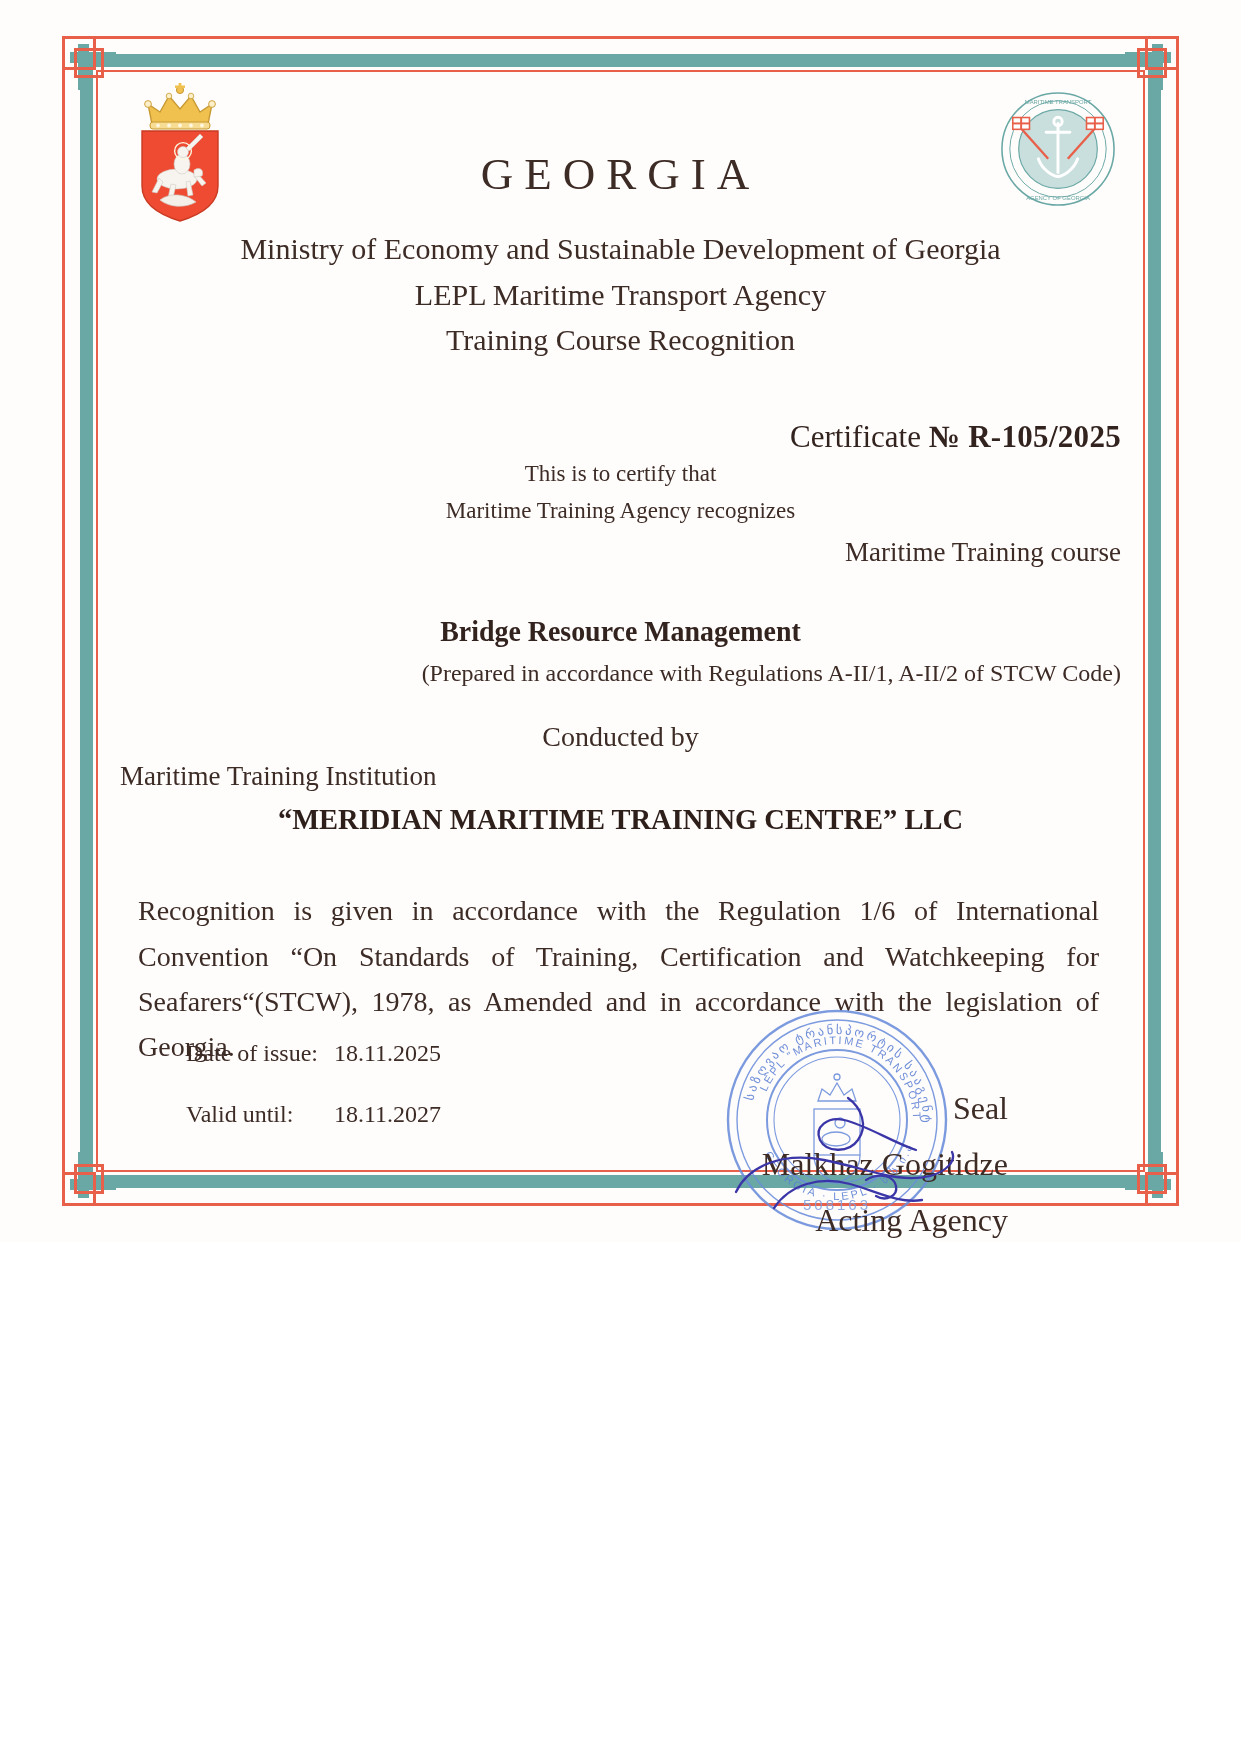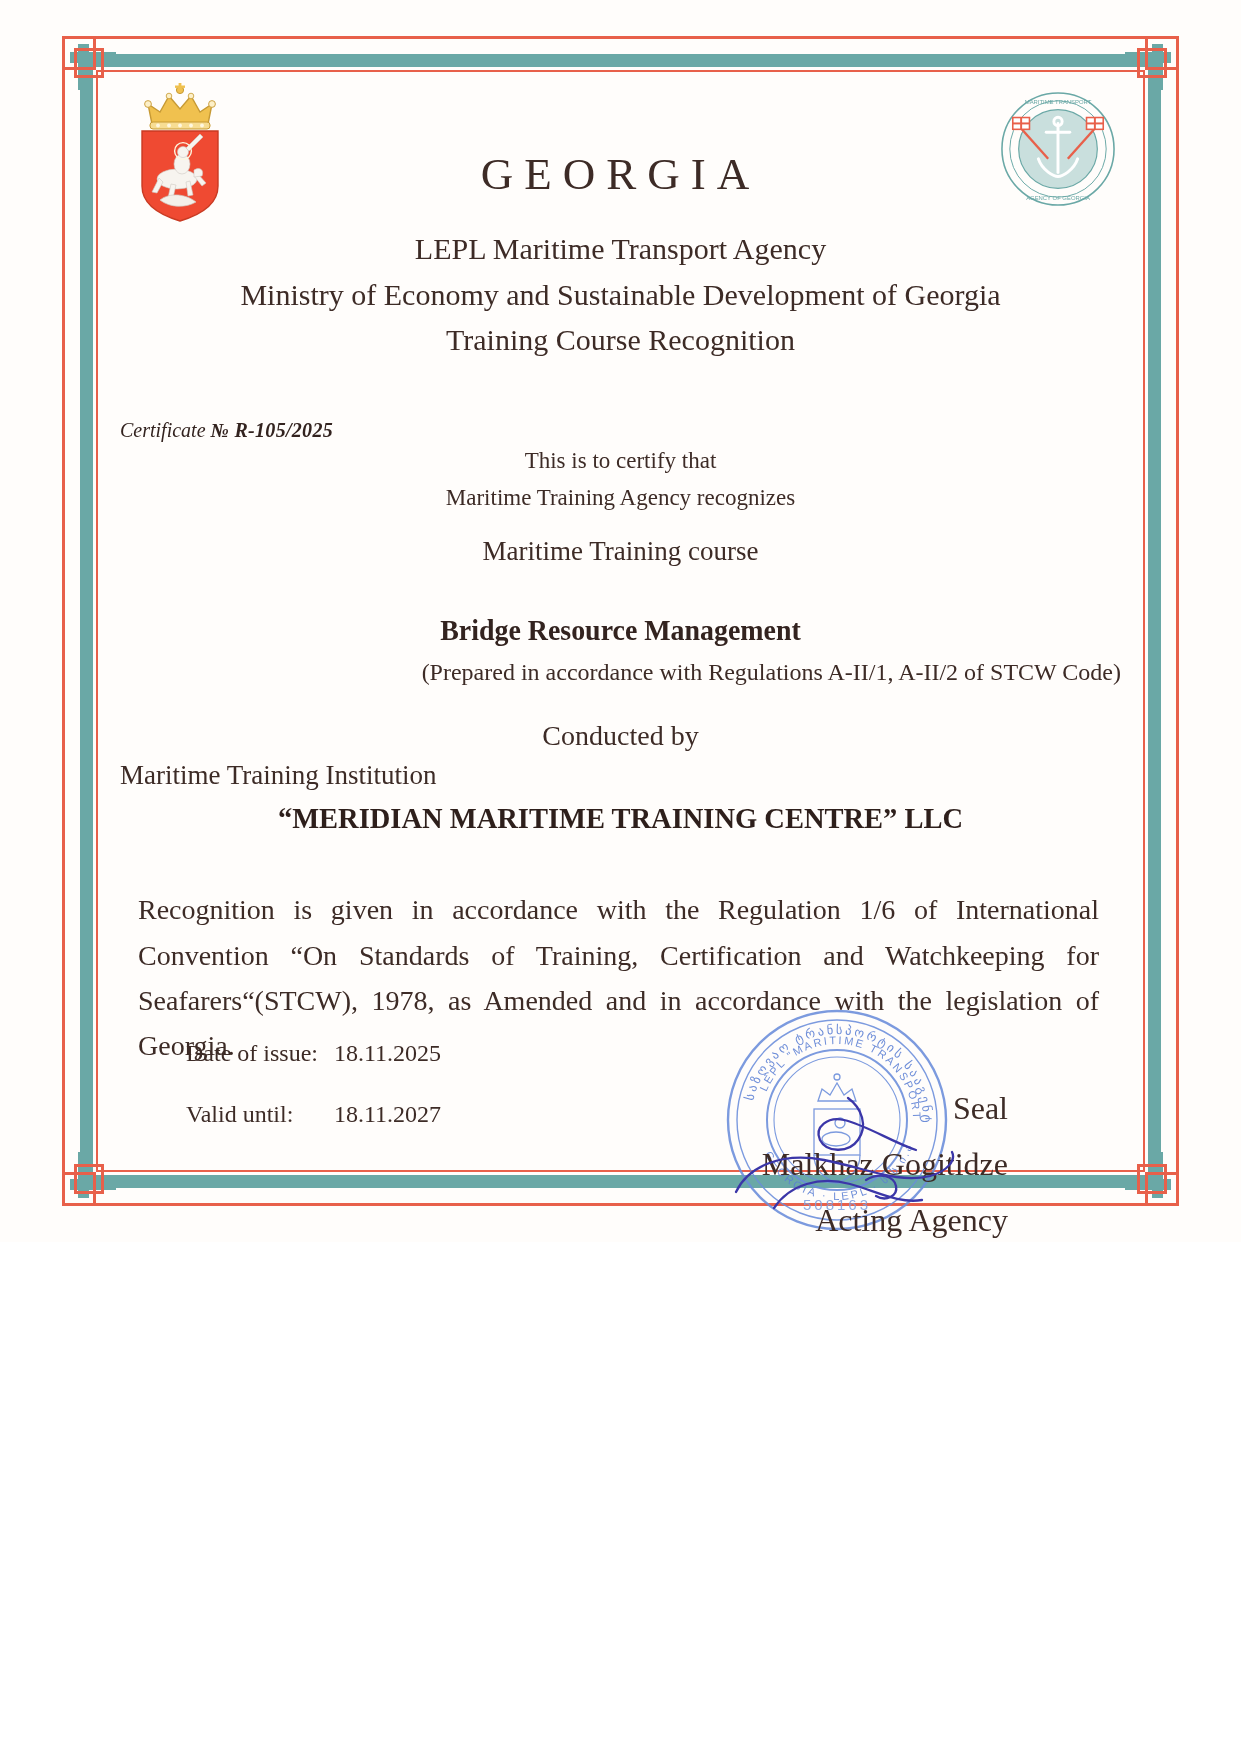--- a/index.html
+++ b/index.html
@@ -122,42 +122,41 @@
     text-align: center;
     margin-top: 26px;
   }
   .agency-lines div {
     font-size: 30px;
     line-height: 1.52;
     color: #3d2b26;
   }
 
   .cert-no {
-    text-align: left;
+    text-align: right;
     margin-top: 56px;
-    font-size: 20px;
+    font-size: 31px;
     color: #33231f;
-    font-style: italic;
   }
   .cert-no b {
     font-weight: 700;
     letter-spacing: 0.3px;
   }
 
   .small-line {
     text-align: center;
     font-size: 23px;
     line-height: 1.62;
     color: #3d2b26;
   }
   .mid-line {
-    text-align: center;
+    text-align: right;
     font-size: 27px;
     color: #3d2b26;
-    margin-top: 20px;
+    margin-top: 8px;
   }
 
   .course-name {
     text-align: center;
     margin-top: 46px;
     font-size: 30px;
     font-weight: 700;
     color: #33231f;
     font-family: "Liberation Serif", "DejaVu Serif", serif;
     transform: scaleX(0.93);
@@ -366,22 +365,22 @@
         <line x1="97.5" y1="28" x2="97.5" y2="40"></line>
         <line x1="89" y1="34" x2="106" y2="34"></line>
       </g>
       <text x="60" y="14" text-anchor="middle" font-size="6" fill="#6aa8a6" font-family="'Liberation Sans', sans-serif">MARITIME TRANSPORT</text>
       <text x="60" y="112" text-anchor="middle" font-size="6" fill="#6aa8a6" font-family="'Liberation Sans', sans-serif">AGENCY OF GEORGIA</text>
     </svg>
 
     <div class="title-georgia">GEORGIA</div>
 
     <div class="agency-lines">
+      <div>Ministry of Economy and Sustainable Development of Georgia</div>
       <div>LEPL Maritime Transport Agency</div>
-      <div>Ministry of Economy and Sustainable Development of Georgia</div>
       <div>Training Course Recognition</div>
     </div>
 
     <div class="cert-no">
       <span>Certificate</span>
       <b>№ R-105/2025</b>
     </div>
 
     <div class="small-line">This is to certify that</div>
     <div class="small-line">Maritime Training Agency recognizes</div>

